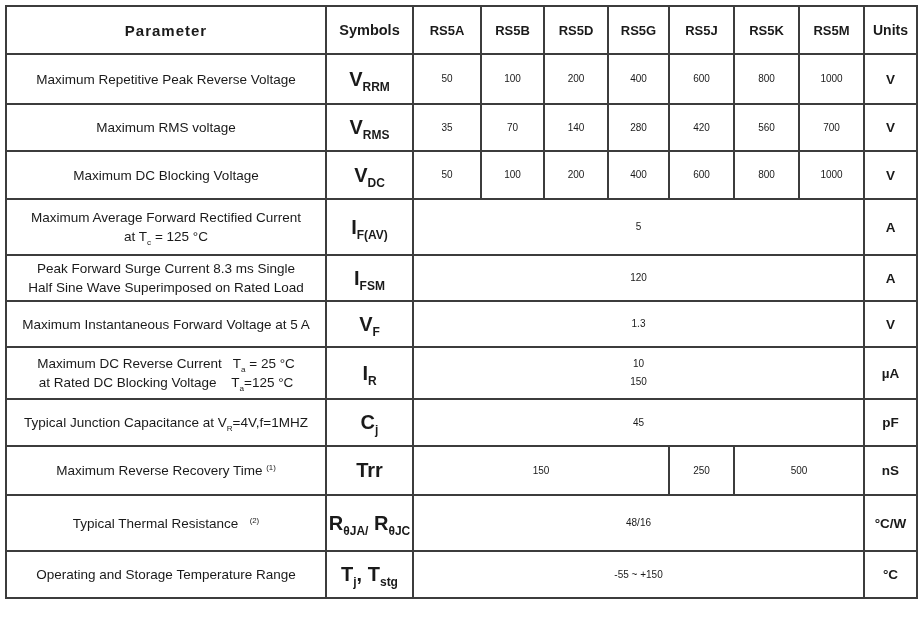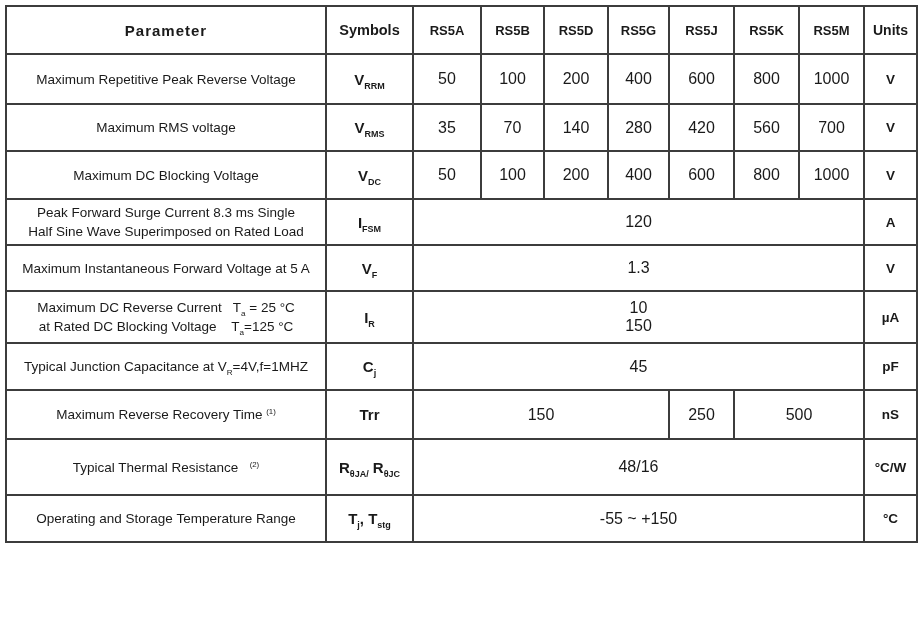--- a/index.html
+++ b/index.html
@@ -36,24 +36,24 @@
   th.units-h   { font-size: 14px;   font-weight: bold; }
 
   td.param {
     text-align: left;
     padding-left: 10px;
     padding-right: 4px;
     font-size: 13.5px;
     line-height: 19px;
   }
   td.symbol {
-    font-size: 15px;
+    font-size: 20px;
     font-weight: bold;
   }
-  td.value  { font-size: 16px; line-height: 18px; }
+  td.value  { font-size: 10px; line-height: 18px; }
   td.unit   { font-size: 13.5px; font-weight: bold; }
 
   sub { font-size: 0.6em; line-height: 0; }
   sup { font-size: 0.58em; line-height: 0; vertical-align: super; }
 
   tr.hrow { height: 48px; }
   tr.r1  { height: 50px; }
   tr.r2  { height: 47px; }
   tr.r3  { height: 48px; padding-left: 21px; }
   tr.r4  { height: 56px; }
@@ -128,20 +128,26 @@
     <td class="value">50</td>
     <td class="value">100</td>
     <td class="value">200</td>
     <td class="value">400</td>
     <td class="value">600</td>
     <td class="value">800</td>
     <td class="value">1000</td>
     <td class="unit">V</td>
   </tr>
 
+  <tr class="r4">
+    <td class="param"><span>Maximum Average Forward Rectified Current</span><br><span>at T</span><sub>c</sub><span> = 125 °C</span></td>
+    <td class="symbol"><span>I</span><sub>F(AV)</sub></td>
+    <td class="value" colspan="7">5</td>
+    <td class="unit">A</td>
+  </tr>
 
   <tr class="r5">
     <td class="param"><span>Peak Forward Surge Current 8.3 ms Single</span><br><span>Half Sine Wave Superimposed on Rated Load</span></td>
     <td class="symbol"><span>I</span><sub>FSM</sub></td>
     <td class="value" colspan="7">120</td>
     <td class="unit">A</td>
   </tr>
 
   <tr class="r6">
     <td class="param"><span>Maximum Instantaneous Forward Voltage at 5 A</span></td>

